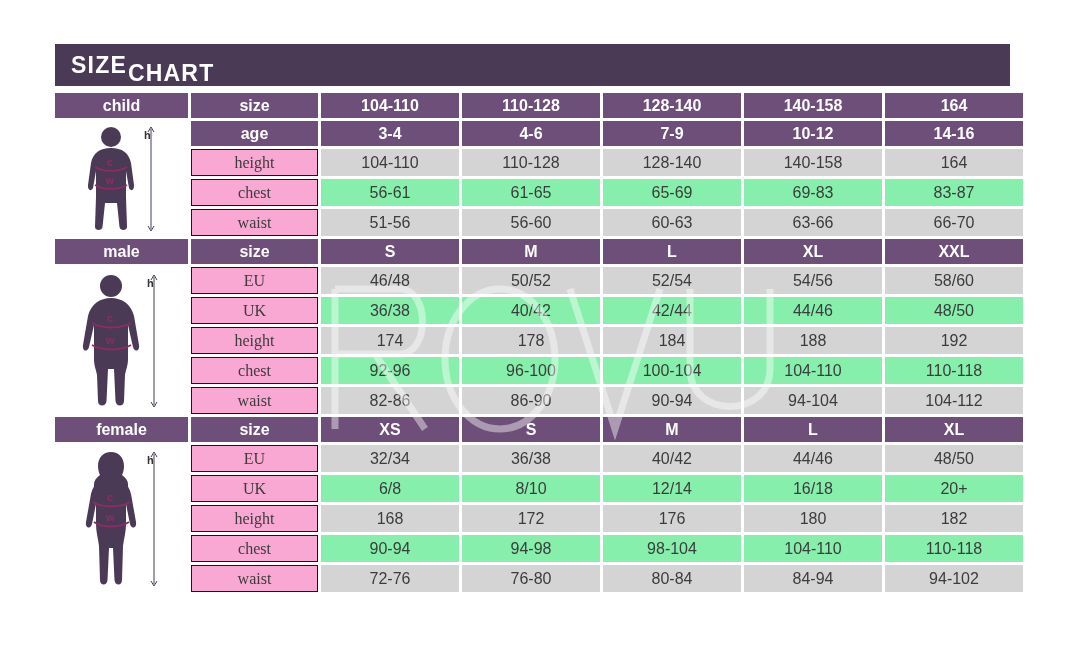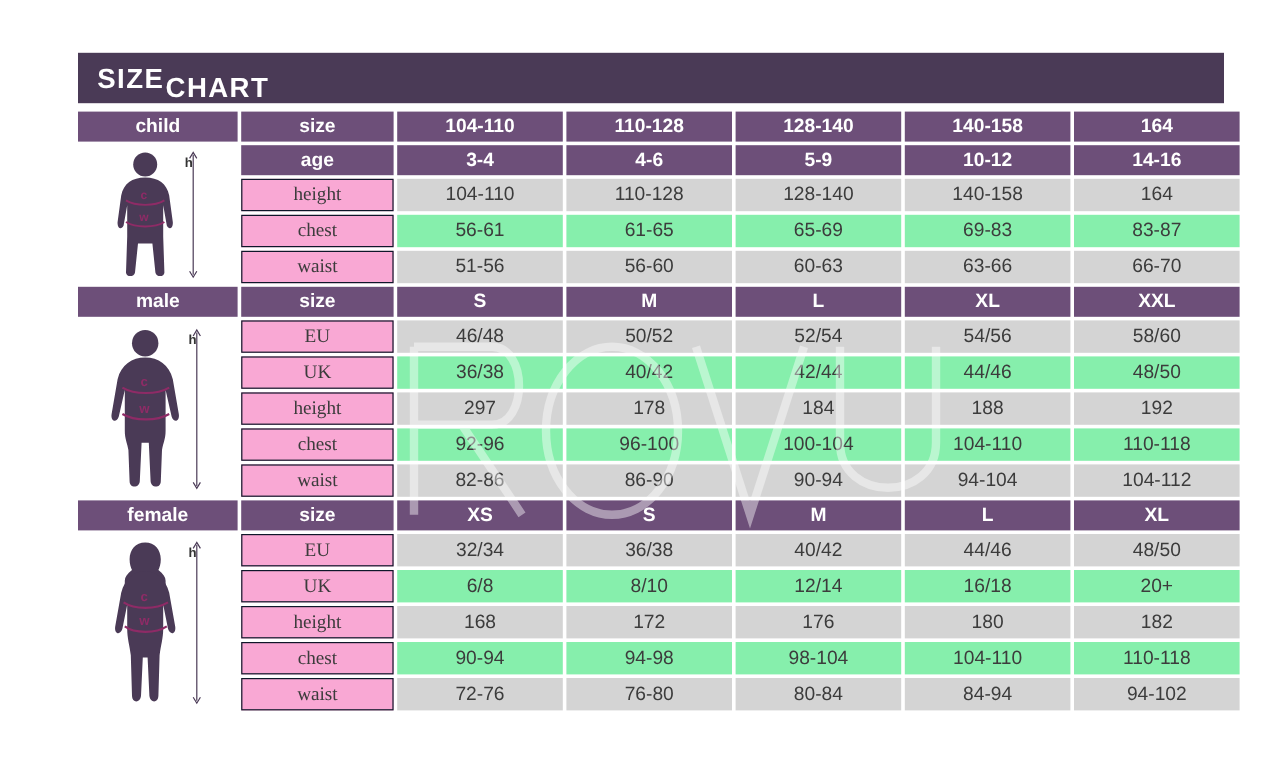--- a/index.html
+++ b/index.html
@@ -8,21 +8,21 @@
   }
   body {
     width: 1065px;
     height: 645px;
     background: #ffffff;
     font-family: "Liberation Sans", sans-serif;
     overflow: hidden;
   }
   #chart-wrap {
     position: absolute;
-    left: 65px;
+    left: 55px;
     top: 44px;
     width: 955px;
     height: 540px;
   }
   
   .title-bar {
     height: 42px;
     background: #4a3a56;
     display: flex;
     align-items: center;
@@ -178,21 +178,21 @@
               <path d="M40 62 C48 67 64 67 72 62"></path>
             </g>
             <text x="52" y="43" font-family="'Liberation Sans', sans-serif" font-size="10" font-weight="bold" fill="#8e2b66">c</text>
             <text x="51" y="61" font-family="'Liberation Sans', sans-serif" font-size="10" font-weight="bold" fill="#8e2b66">w</text>
           </svg>
         </span>
       </td>
       <td class="hdr">age</td>
       <td class="hdr">3-4</td>
       <td class="hdr">4-6</td>
-      <td class="hdr">5-9</td>
+      <td class="hdr">7-9</td>
       <td class="hdr">10-12</td>
       <td class="hdr">14-16</td>
     </tr>
     <tr>
       <td class="lab">height</td>
       <td class="val">104-110</td>
       <td class="val">110-128</td>
       <td class="val">128-140</td>
       <td class="val">140-158</td>
       <td class="val">164</td>
@@ -256,21 +256,21 @@
     <tr>
       <td class="lab">UK</td>
       <td class="val alt">36/38</td>
       <td class="val alt">40/42</td>
       <td class="val alt">42/44</td>
       <td class="val alt">44/46</td>
       <td class="val alt">48/50</td>
     </tr>
     <tr>
       <td class="lab">height</td>
-      <td class="val">297</td>
+      <td class="val">174</td>
       <td class="val">178</td>
       <td class="val">184</td>
       <td class="val">188</td>
       <td class="val">192</td>
     </tr>
     <tr>
       <td class="lab">chest</td>
       <td class="val alt">92-96</td>
       <td class="val alt">96-100</td>
       <td class="val alt">100-104</td>

